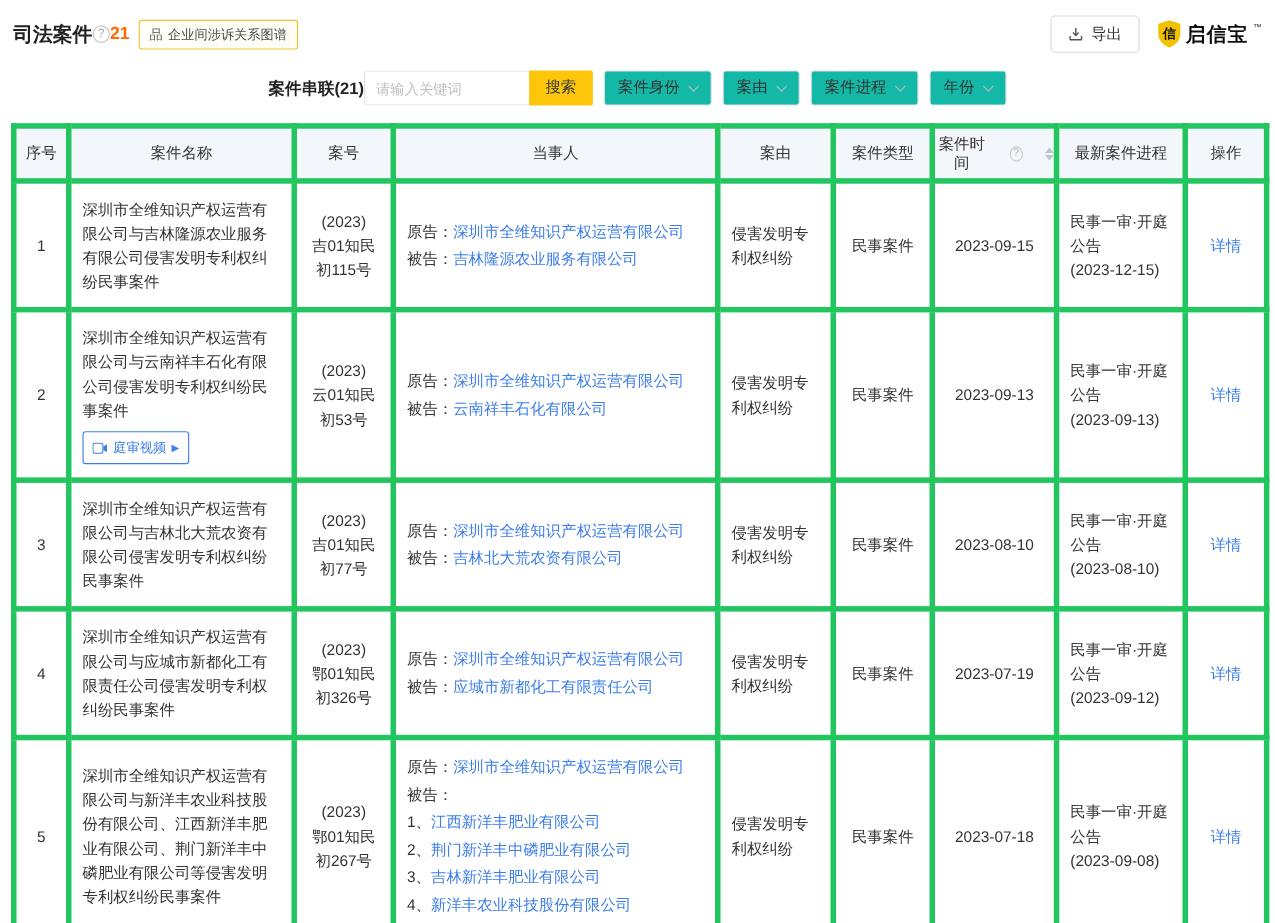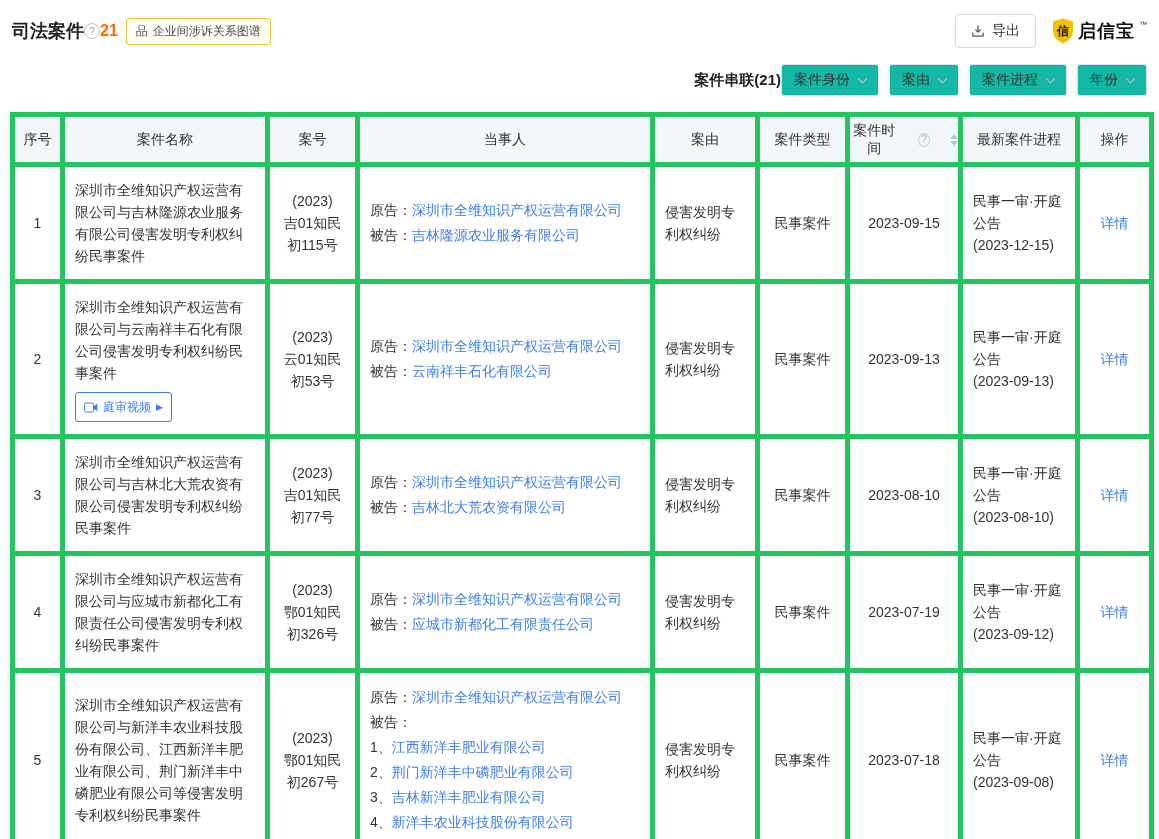--- a/index.html
+++ b/index.html
@@ -26,21 +26,21 @@
   .right-group { display:flex; align-items:center; gap:16px; }
   .export-btn {
     display:inline-flex; align-items:center; gap:7px; border:1px solid #d9d9d9; background:#fff;
     border-radius:4px; padding:7px 15px; font-size:14px; color:#333; cursor:pointer;justify-content:space-between;
   }
   .logo { display:flex; align-items:flex-start; gap:4px; }
   .logo-shield { width:22px; height:26px; }
   .logo-text { font-size:18px; font-weight:bold; color:#0f0f0f; line-height:26px; letter-spacing:1px; }
   .logo-tm { font-size:8px; color:#333; margin-top:2px; }
   
-  .toolbar { display:flex; align-items:center; justify-content:flex-end; padding:8px 2px 16px; }
+  .toolbar { display:flex; align-items:center; justify-content:center; padding:8px 2px 16px; }
   .section-title { font-size:15px; font-weight:bold; color:#222; }
   .controls { display:flex; align-items:center; gap:10px; }
   .search-box { display:flex; }
   .search-input {
     width:150px; height:32px; border:1px solid #dcdfe6; border-right:none;
     padding:0 10px; font-size:13px; color:#333; outline:none; border-radius:2px 0 0 2px;
     font-family:"Liberation Sans", sans-serif;
   }
   .search-input::placeholder { color:#bfbfbf; }
   .search-btn {
@@ -118,20 +118,24 @@
         </svg>
         <span class="logo-text">启信宝</span>
         <span class="logo-tm">™</span>
       </span>
     </div>
   </div>
 
   <div class="toolbar">
     <span class="section-title">案件串联(21)</span>
     <div class="controls">
+      <span class="search-box">
+        <input class="search-input" type="text" placeholder="请输入关键词" style="">
+        <button class="search-btn">搜索</button>
+      </span>
       <span class="dropdown">
         <span>案件身份</span>
         <span class="chev"></span>
       </span>
       <span class="dropdown">
         <span>案由</span>
         <span class="chev"></span>
       </span>
       <span class="dropdown">
         <span>案件进程</span>

